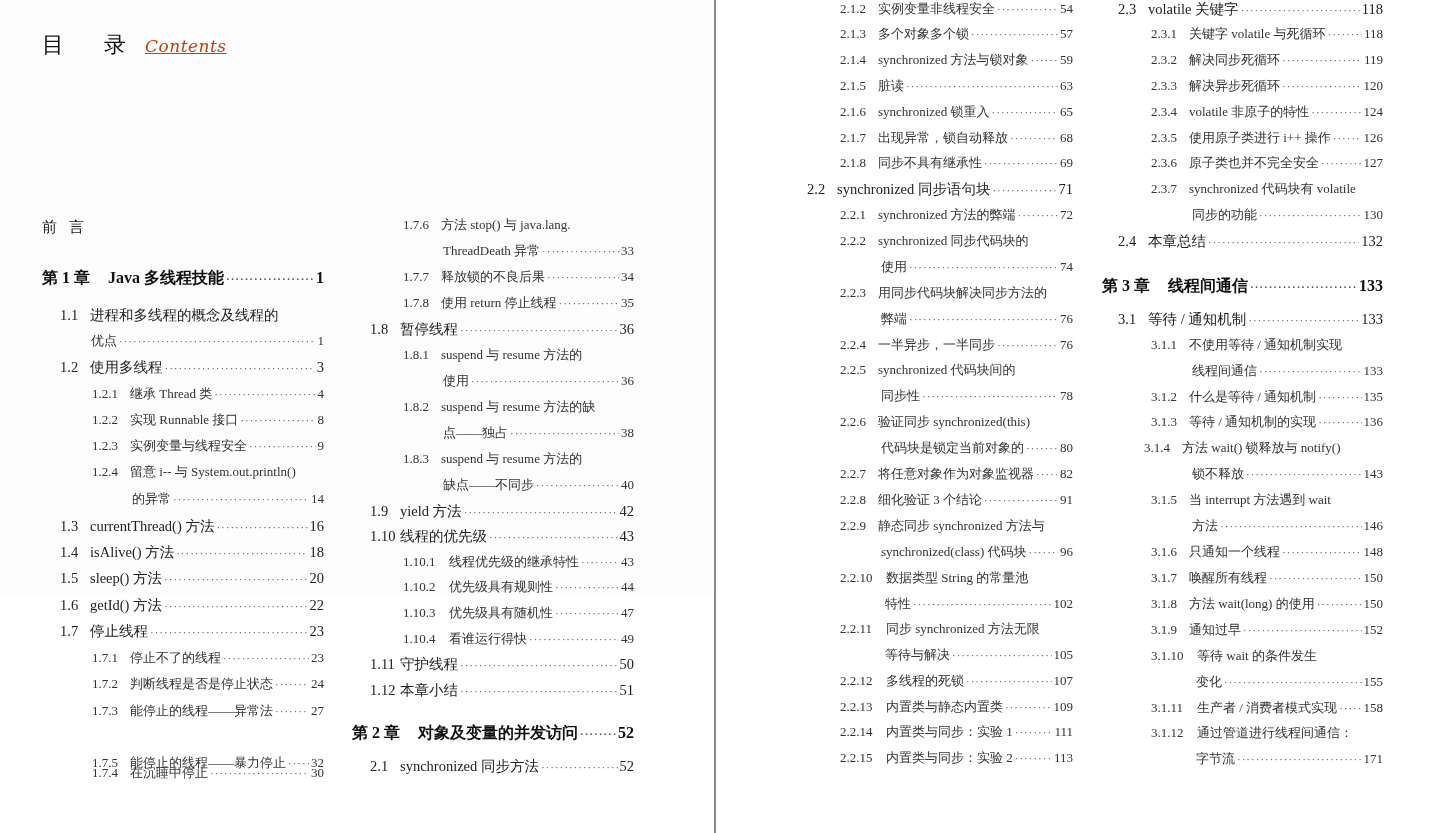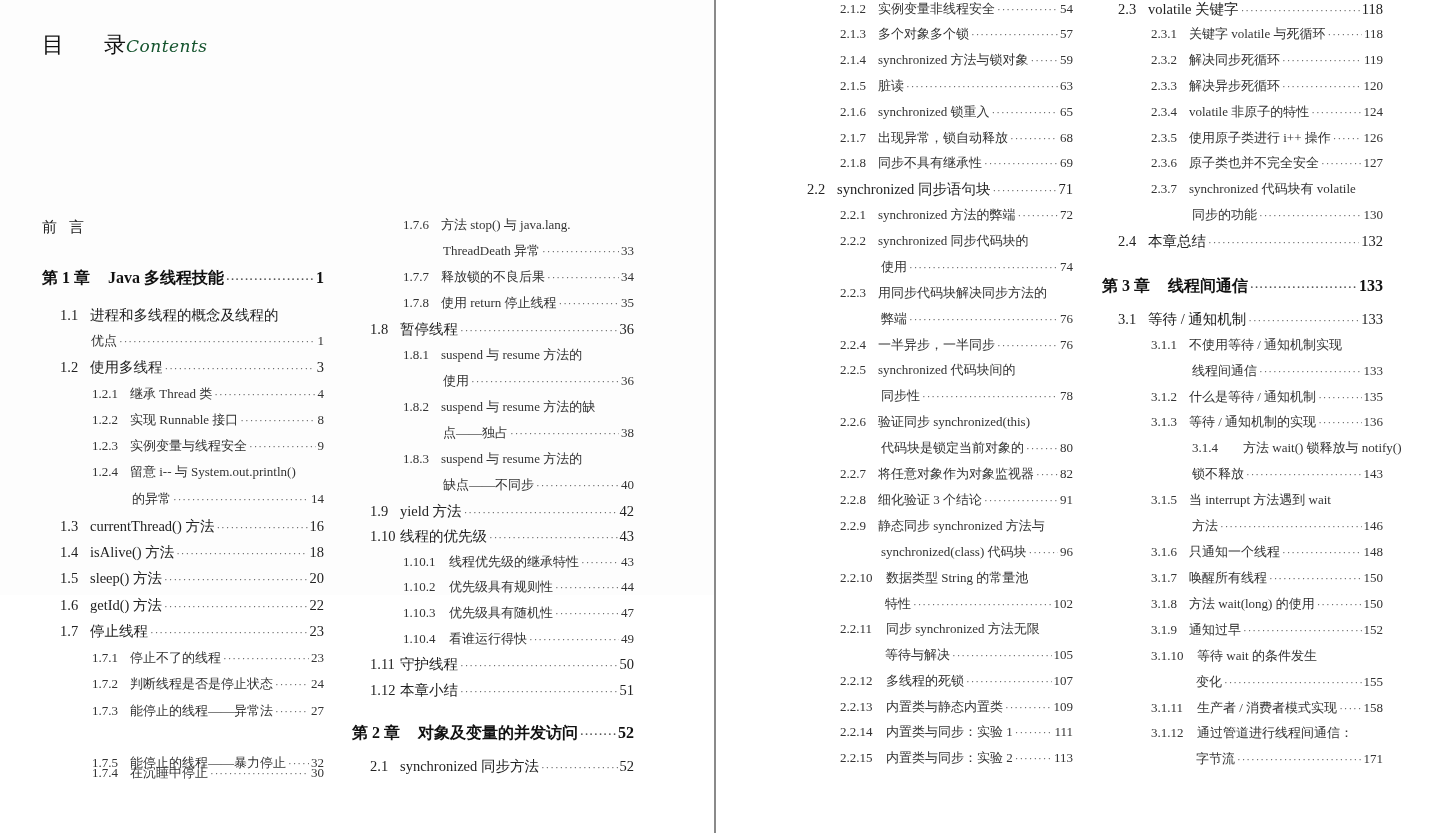--- a/index.html
+++ b/index.html
@@ -10,21 +10,21 @@
     color: #222;
   }
   .page { position: absolute; top: 0; height: 595px; background: #fdfdfd; }
   .page.left { left: 0; width: 714px; }
   .page.right { left: 716px; width: 734px; }
   .divider { position: absolute; left: 714px; top: 0; width: 2px; height: 833px; background: #8a8a8a; }
 
   .title { position: absolute; left: 42px; top: 30px; font-size: 22px; color: #111; }
   .title .c1 { letter-spacing: 0; }
   .title .c2 { margin-left: 40px; }
-  .title .en { font-family: "DejaVu Serif", serif; font-style: italic; font-size: 17px; color: #14532d; margin-left: 0; letter-spacing: 0.5px; }
+  .title .en { font-family: "DejaVu Serif", serif; font-style: italic; font-size: 17px; color: #c2410c; margin-left: 19px; letter-spacing: 0.5px; text-decoration: underline; }
 
   .preface { position: absolute; left: 42px; top: 218px; font-size: 15px; color: #222; letter-spacing: 12px; }
 
   .entry { position: absolute; display: flex; align-items: baseline; white-space: nowrap; font-size: 13.5px; color: #333; height: 20px; }
   .entry .num { display: inline-block; flex: none; }
   .entry .txt { flex: none; }
   .entry .dots { flex: 1 1 auto; overflow: hidden; margin: 0 2px; color: #555; letter-spacing: 1px; font-size: 11px; }
   .entry .dots::before { content: "··································································································································"; }
   .entry .pg { flex: none; }
 
@@ -520,21 +520,21 @@
         <span class="txt">什么是等待 / 通知机制</span>
         <span class="dots"></span>
         <span class="pg">135</span>
       </div>
       <div class="entry sub" style="left: 1151px; top: 413px; width: 232px;">
         <span class="num">3.1.3</span>
         <span class="txt">等待 / 通知机制的实现</span>
         <span class="dots"></span>
         <span class="pg">136</span>
       </div>
-      <div class="entry sub" style="left: 1192px; top: 439px; width: 232px; gap: 13px;">
+      <div class="entry sub" style="left: 1144px; top: 439px; width: 232px;">
         <span class="num">3.1.4</span>
         <span class="txt">方法 wait() 锁释放与 notify()</span>
       </div>
       <div class="entry sub" style="left: 1192px; top: 465px; width: 191px;">
         <span class="txt">锁不释放</span>
         <span class="dots"></span>
         <span class="pg">143</span>
       </div>
       <div class="entry sub" style="left: 1151px; top: 491px; width: 232px;">
         <span class="num">3.1.5</span>

